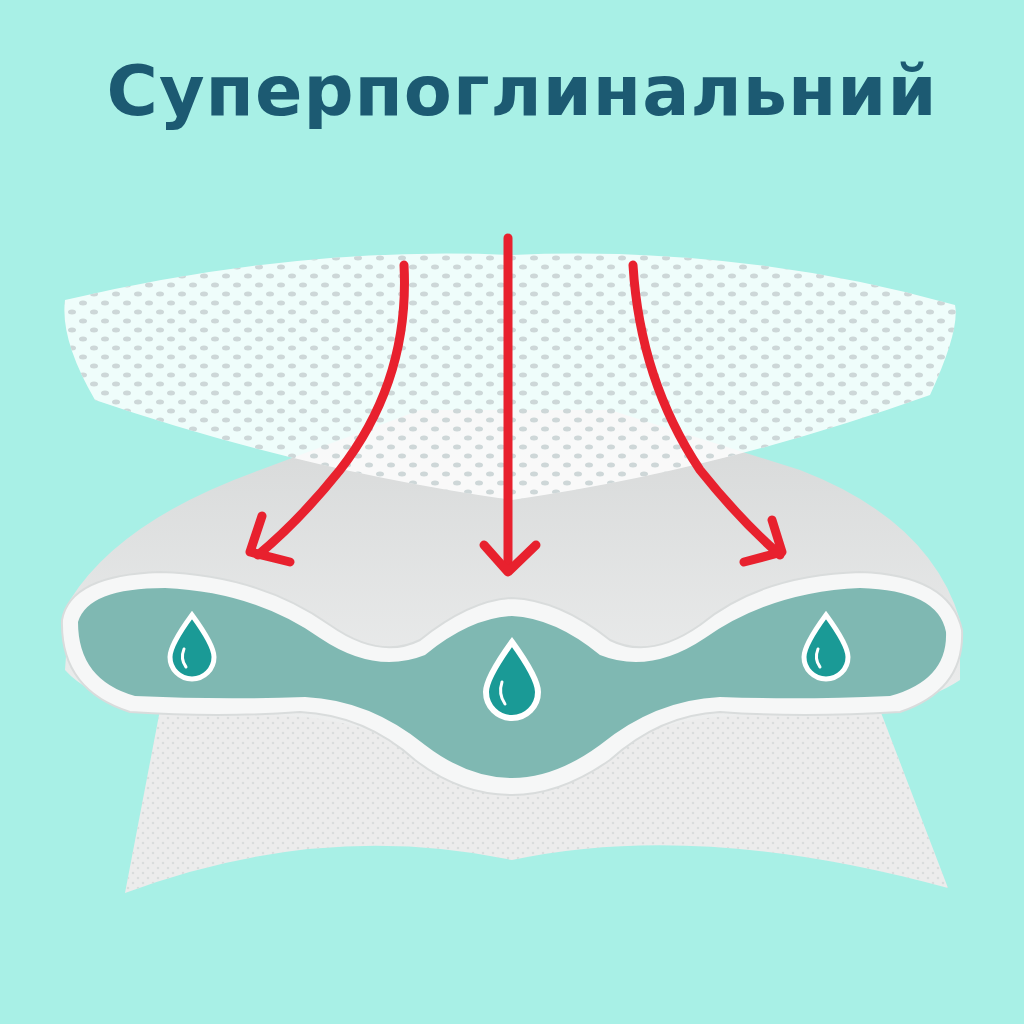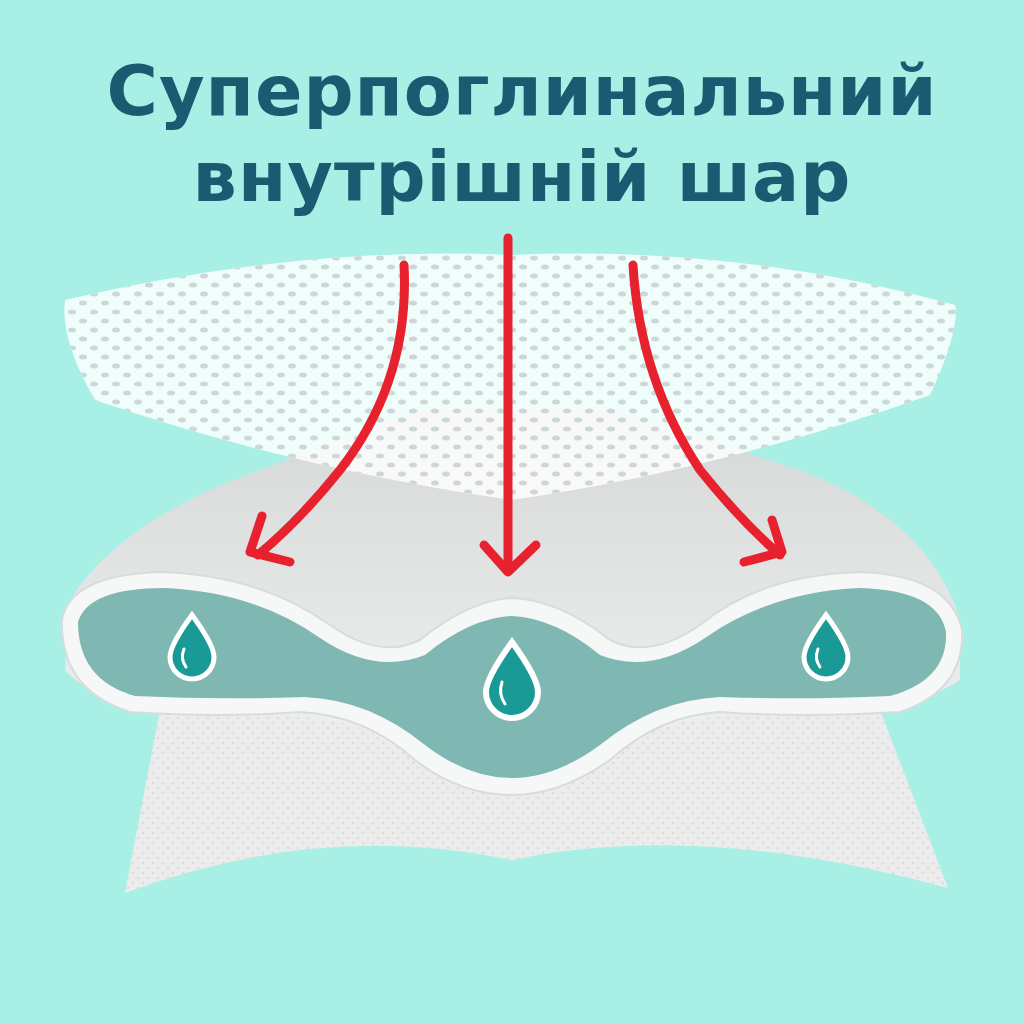--- a/index.html
+++ b/index.html
@@ -15,21 +15,20 @@
     font-size: 70px; line-height: 86px; letter-spacing: 1px;
   }
   .title span { display: block; margin-left: 20px; }
   svg.illus { position: absolute; left: 0; top: 0; }
 </style>
 </head>
 <body>
 
 <div class="title">
   <span>Суперпоглинальний</span>
-  <span>внутрішній шар</span>
 </div>
 
 <svg class="illus" width="1024" height="1024" viewBox="0 0 1024 1024">
   <defs>
     <pattern id="dots" width="22" height="18" patternUnits="userSpaceOnUse">
       <ellipse cx="6" cy="6" rx="4" ry="2.5" fill="#c9d3d4"></ellipse>
       <ellipse cx="17" cy="15" rx="4" ry="2.5" fill="#c9d3d4"></ellipse>
     </pattern>
     <pattern id="fine" width="10" height="10" patternUnits="userSpaceOnUse">
       <circle cx="3" cy="3" r="1.3" fill="#d4d8d8"></circle>

